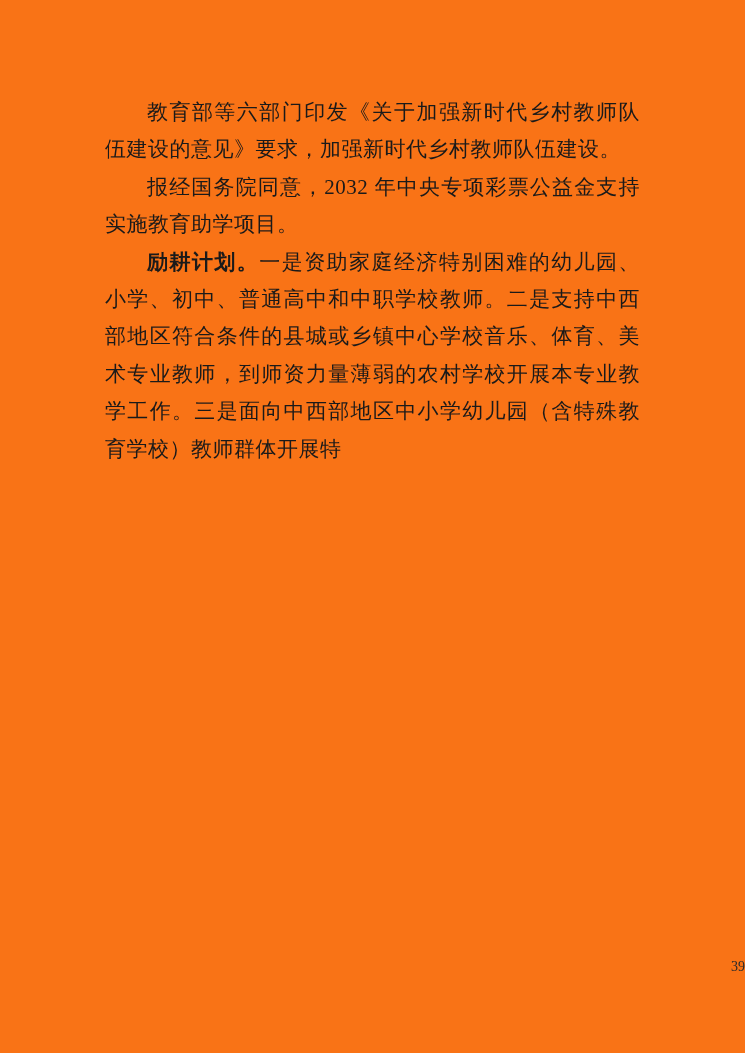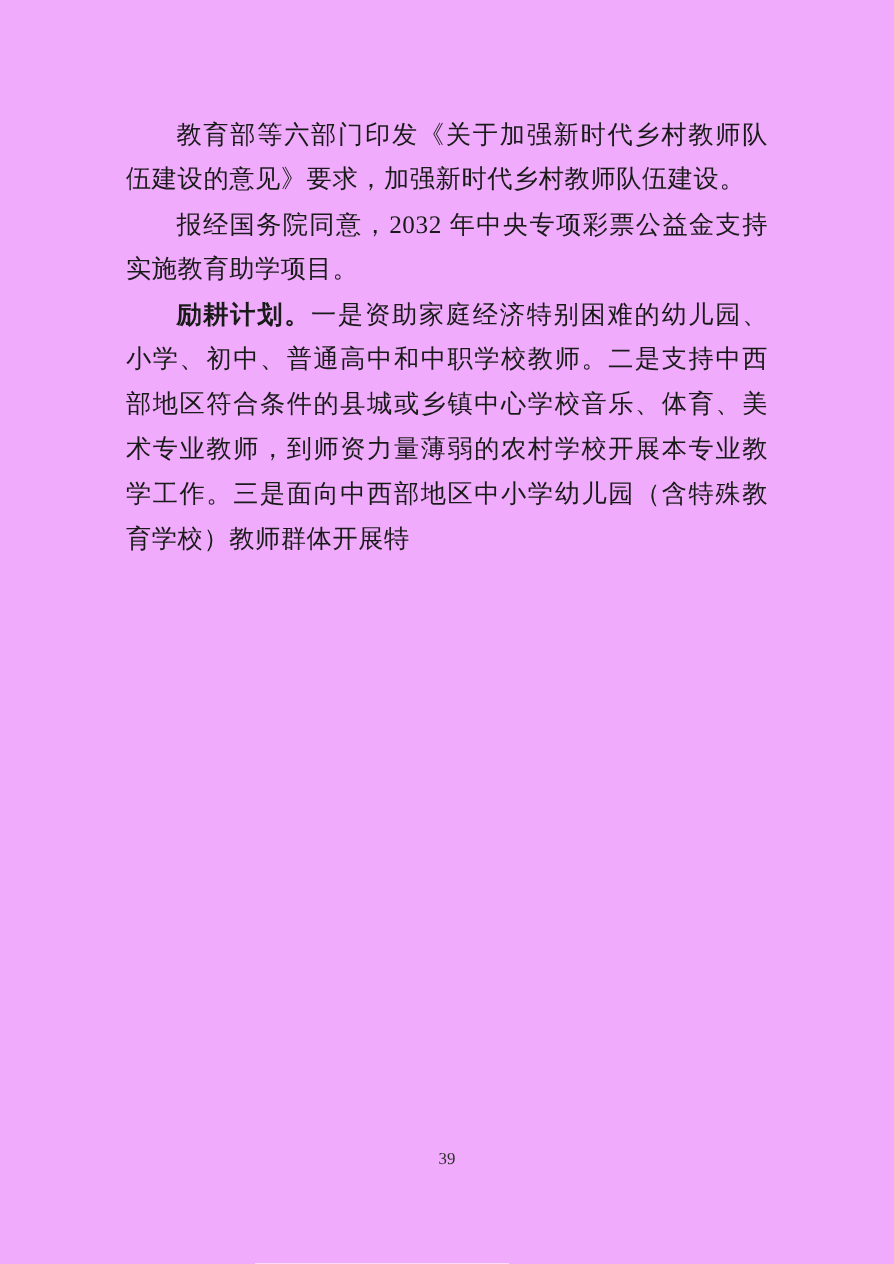--- a/index.html
+++ b/index.html
@@ -9,21 +9,21 @@
   }
   body {
     width: 745px;
     height: 1053px;
     font-family: "Liberation Serif", "DejaVu Serif", serif;
   }
   .page {
     position: relative;
     width: 745px;
     height: 1053px;
-    background: #f0abfc;
+    background: #f97316;
     overflow: hidden;
   }
   .content {
     position: absolute;
     left: 105px;
     top: 94px;
     width: 535px;
     color: #1a1a1a;
   }
   .para {
@@ -37,21 +37,21 @@
     word-break: break-all;
   }
   .para strong {
     font-weight: bold;
   }
   .page-number {
     position: absolute;
     left: 0;
     top: 957px;
     width: 745px;
-    text-align: center;
+    text-align: right;
     font-size: 14px;
     line-height: 20px;
     color: #2b2b2b;
   }
 </style>
 </head>
 <body>
 
 <div class="page">
   <div class="content">

